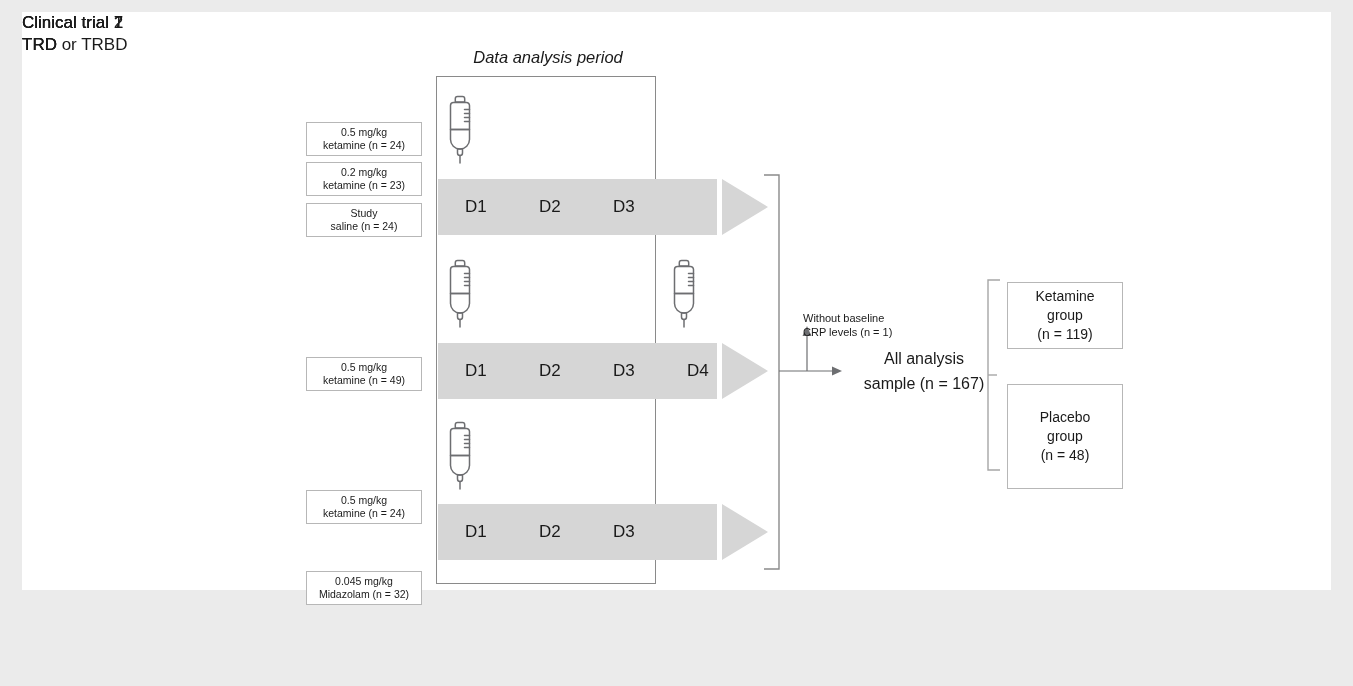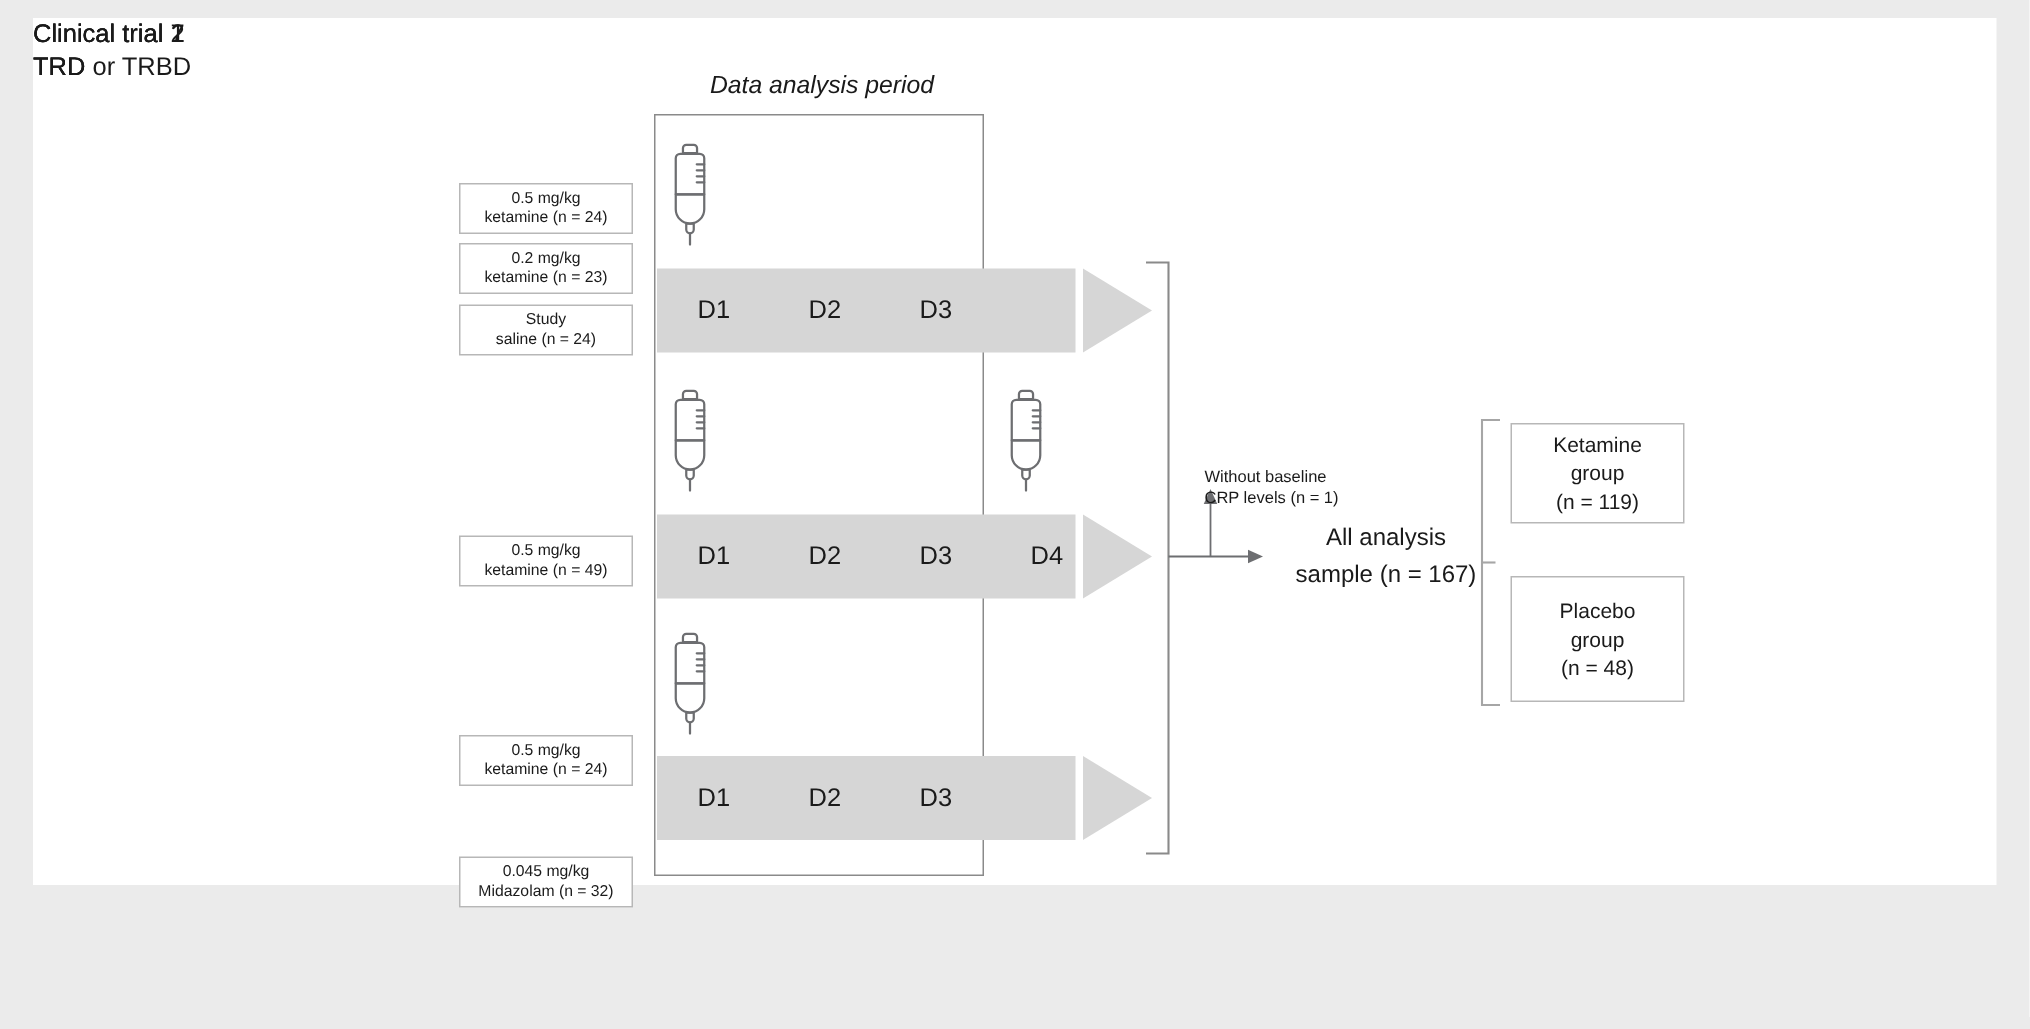--- a/index.html
+++ b/index.html
@@ -185,21 +185,21 @@
     flex-direction: column;
     align-items: center;
     justify-content: center;
     font-size: 14px;
     line-height: 19px;
     color: #1a1a1a;
     text-align: center;
     white-space: pre-line;
   }
   #group-ketamine { top: 270px; height: 67px; }
-  #group-placebo  { top: 372px; height: 84px; }
+  #group-placebo  { top: 372px; height: 105px; }
 </style>
 </head>
 <body>
 
 <div id="page">
 
   <div id="figure-card">
 
     <div id="period-title">Data analysis period</div>
     <div id="period-frame"></div>

